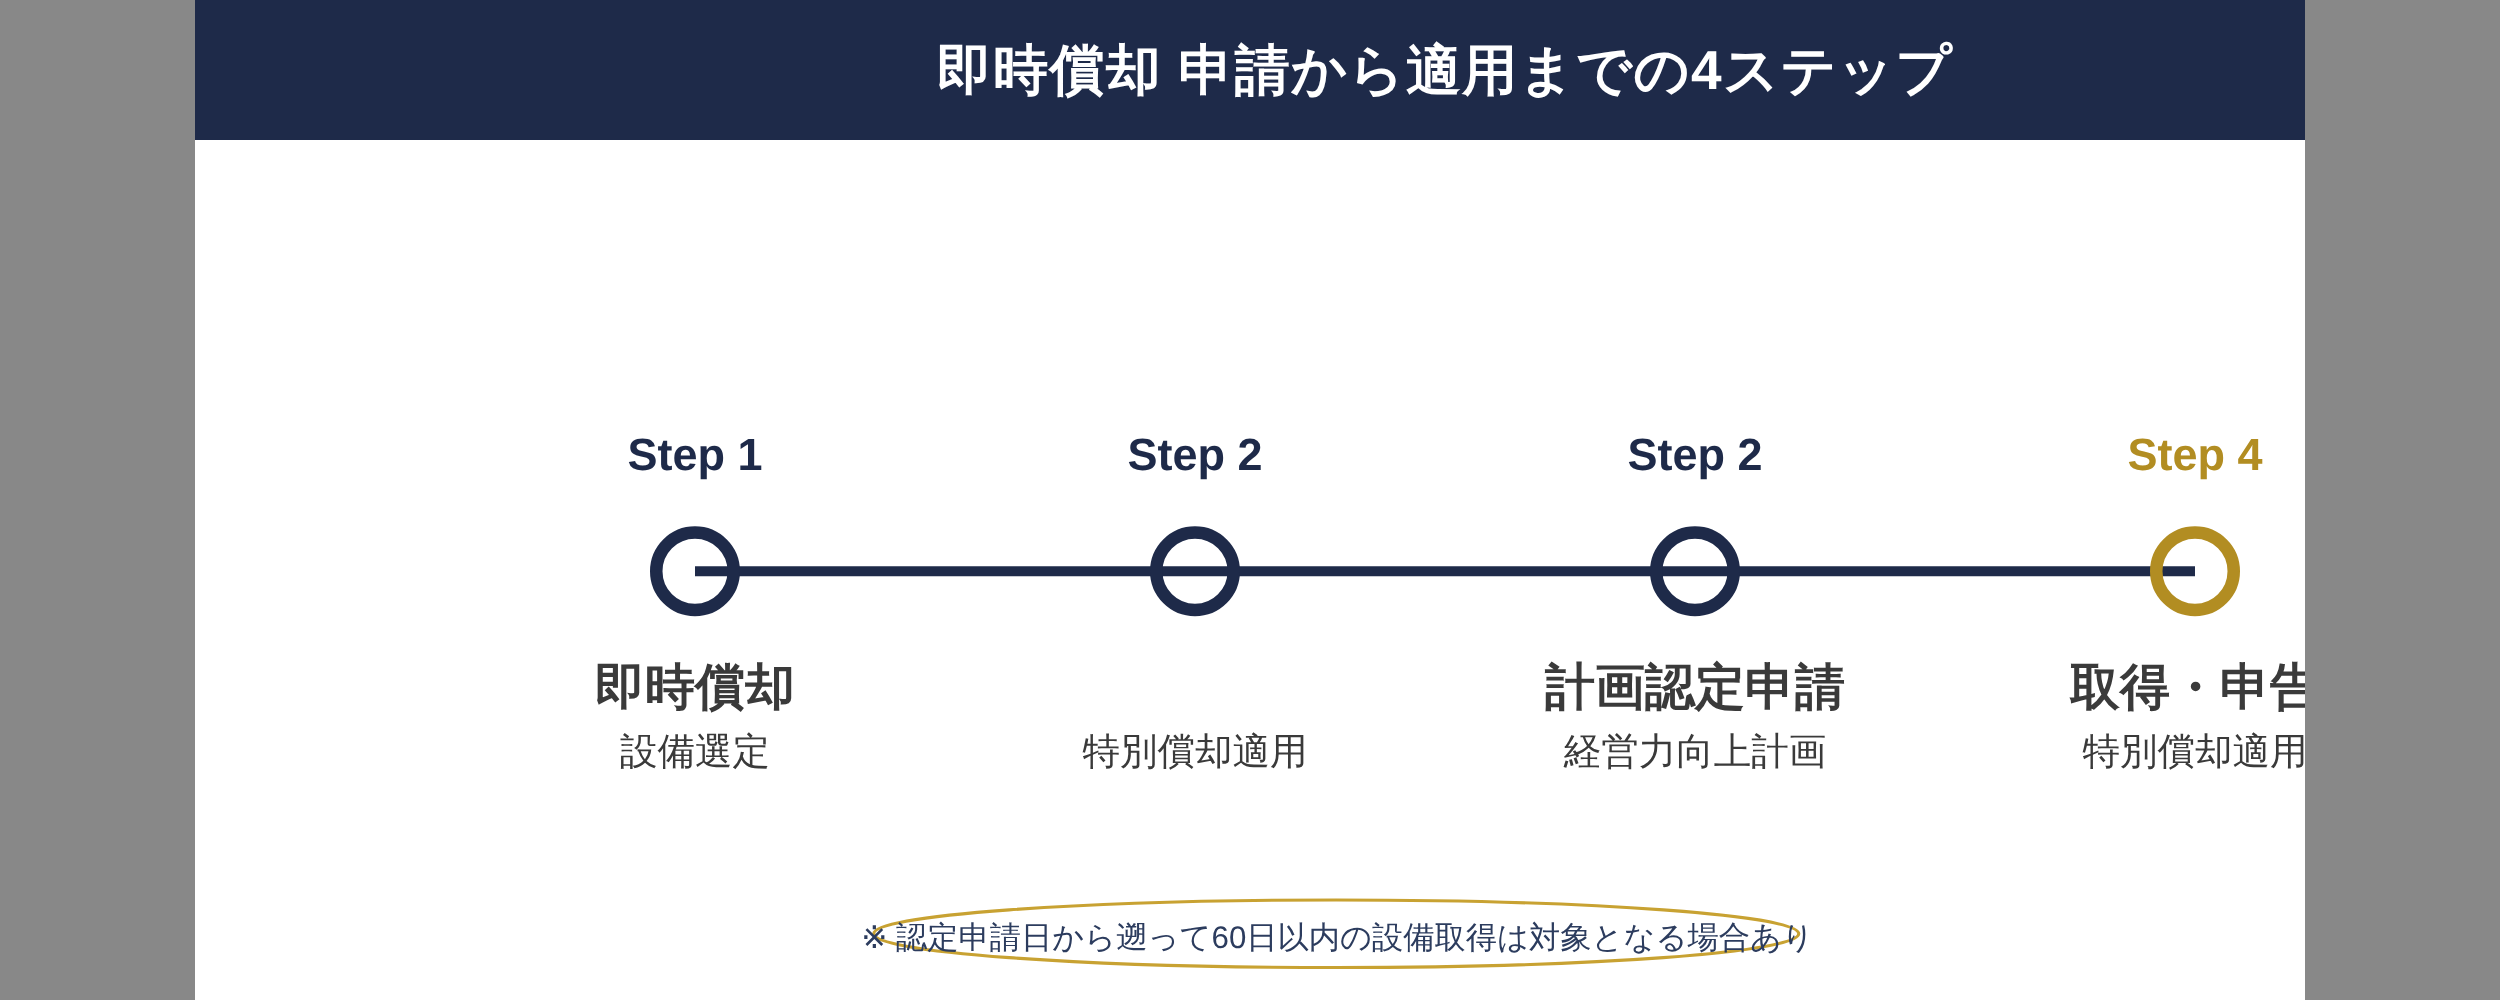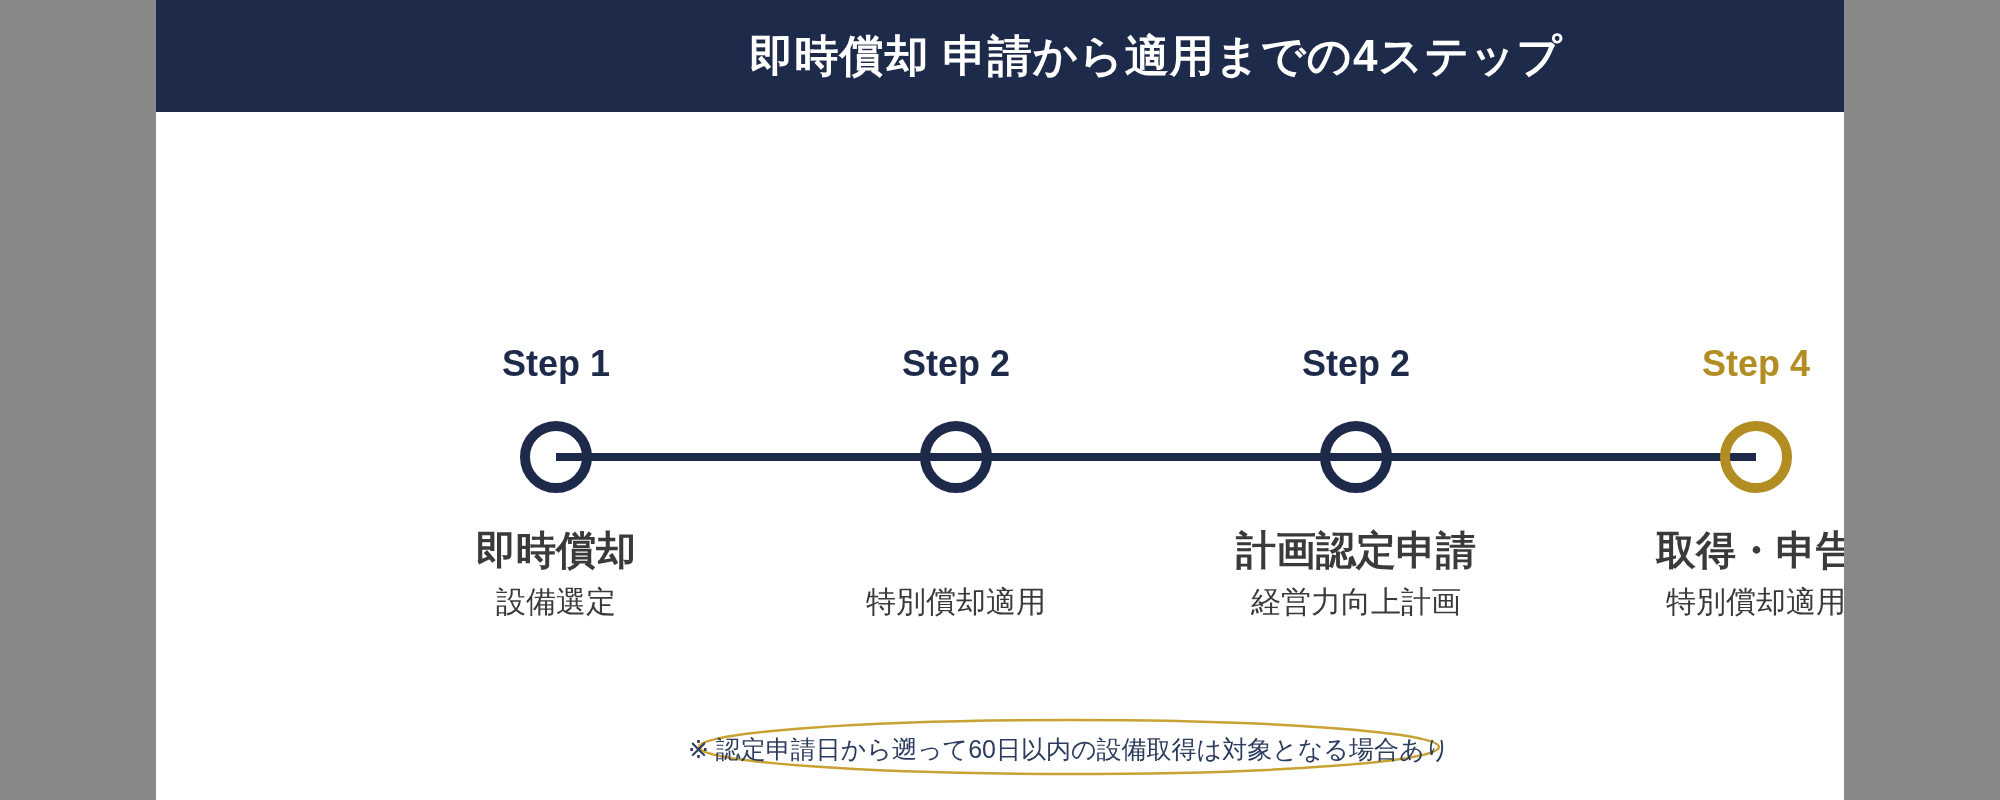--- a/index.html
+++ b/index.html
@@ -62,24 +62,24 @@
   .row-label.final{ color:var(--gold); }
   .row-name{ top:528px; font-size:40px; font-weight:bold; color:var(--ink); }
   .row-sub{ top:585px; font-size:30px; font-weight:normal; color:var(--ink); }
   .cx400{ left:180px; }
   .cx800{ left:580px; }
   .cx1200{ left:980px; }
   .cx1600{ left:1380px; }
   
   .footnote-text{
     position:absolute;
-    left:513px;
+    left:533px;
     top:733px;
     width:800px;
-    text-align:center;
+    text-align:left;
     font-size:25px;
     color:var(--note-navy);
     white-space:nowrap;
   }
 </style>
 </head>
 <body>
 
 <div class="canvas">
 

